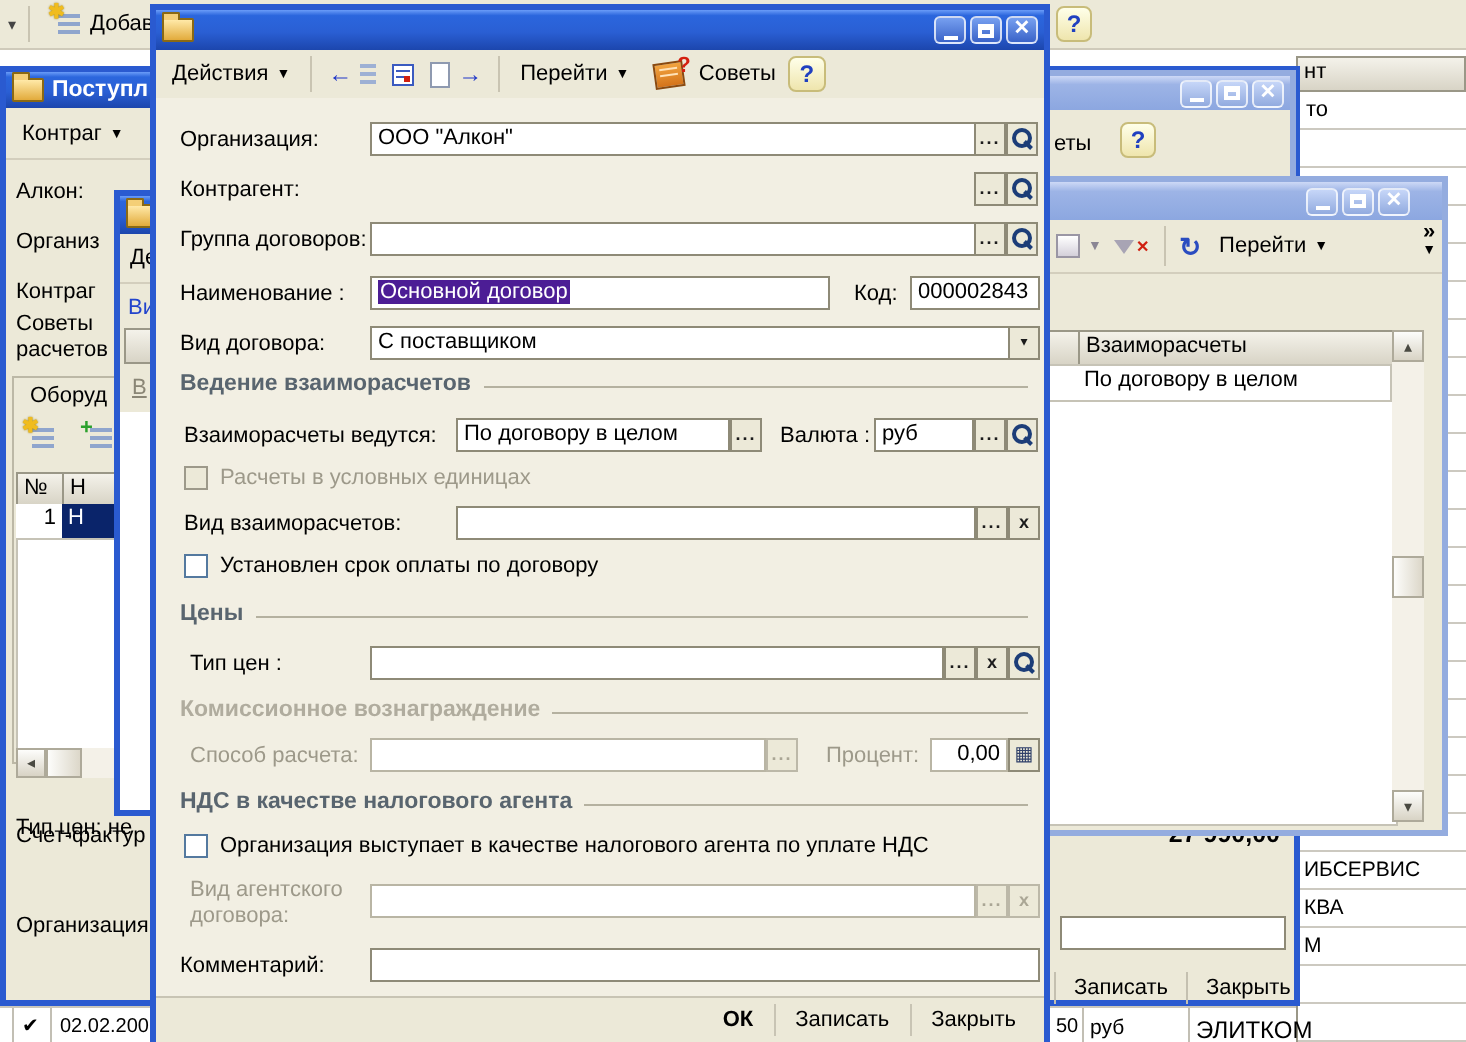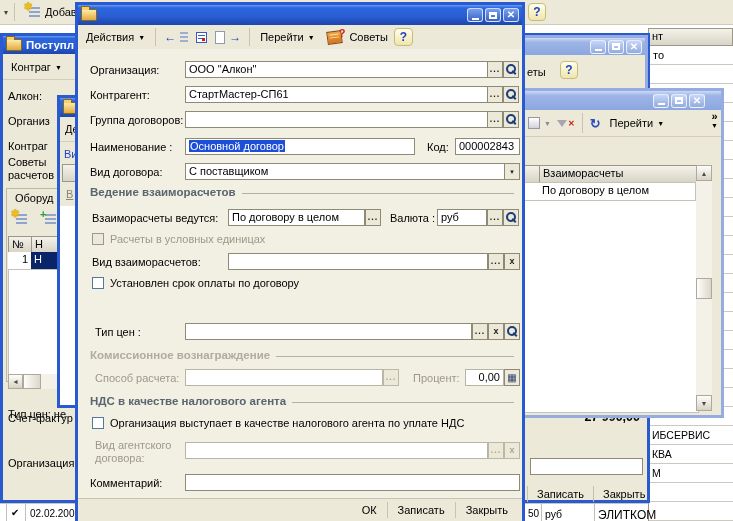--- a/index.html
+++ b/index.html
@@ -43,21 +43,21 @@
   .sq.dis{border-color:#bcb8a8;color:#aaa695}
   .dots{font-size:9px;letter-spacing:1px;font-weight:bold}
   .mag{position:relative;width:11px;height:11px}
   .mag::before{content:"";position:absolute;left:0;top:0;width:6px;height:6px;border:2px solid #1c3d78;border-radius:50%}
   .mag::after{content:"";position:absolute;left:7px;top:6px;width:2px;height:5px;background:#1c3d78;transform:rotate(-45deg)}
   .cb{position:absolute;width:12px;height:12px;box-sizing:border-box;background:#fff;border:1px solid #54799f}
   .cb.dis{background:#ece9d8;border-color:#9d998a}
   .sect{position:absolute;display:flex;align-items:center;gap:6px;font-weight:bold;font-size:11.5px;color:#59656f;white-space:nowrap}
   .sect::after{content:"";flex:1 0 20px;border-top:1px solid #b5b1a0;margin-top:2px}
   .sect.dis{color:#b0ac9e}
-  .selected{background:#1d4ed8;color:#fff;padding:0 1px}
+  .selected{background:#4c1d95;color:#fff;padding:0 1px}
   
   .th{position:absolute;box-sizing:border-box;background:linear-gradient(#f4f2ea,#d8d4c6);
       border:1px solid #9a9787;font-size:11px;padding:1px 3px;overflow:hidden;white-space:nowrap}
   .cell{position:absolute;box-sizing:border-box;background:#fff;border-right:1px solid #c6c3b6;
         border-bottom:1px solid #c6c3b6;font-size:11px;padding:1px 3px;overflow:hidden;white-space:nowrap}
   .selcell{background:#0a246a;color:#fff}
   .rows{background:repeating-linear-gradient(180deg,#fff 0px,#fff 18px,#ccc9c0 18px,#ccc9c0 19px)}
   .scrbtn{position:absolute;box-sizing:border-box;background:linear-gradient(#fdfdfb,#d8d3c5);
           border:1px solid #aeaa9a;color:#4a4a42;font-size:8px;display:flex;align-items:center;justify-content:center}
   .scrtrack{position:absolute;background:#f4f1e8}
@@ -301,21 +301,20 @@
     <div style="position:absolute;left:0;top:44px;right:0;height:449px;background:#f2efe3">
 
       <span class="lbl" style="left:12px;top:15px">Организация:</span>
       <div class="inp" style="left:107px;top:12px;width:303px"><span>ООО "Алкон"</span></div>
       <span class="sq dots" style="left:409px;top:12px">...</span>
       <span class="sq" style="left:425px;top:12px">
           <span class="mag"></span>
         </span>
 
       <span class="lbl" style="left:12px;top:40px">Контрагент:</span>
-      <div class="inp" style="left:107px;top:37px;width:303px"><span>СтартМастер-СП61</span></div>
       <span class="sq dots" style="left:409px;top:37px">...</span>
       <span class="sq" style="left:425px;top:37px">
           <span class="mag"></span>
         </span>
 
       <span class="lbl" style="left:12px;top:65px">Группа договоров:</span>
       <div class="inp" style="left:107px;top:62px;width:303px"><span></span></div>
       <span class="sq dots" style="left:409px;top:62px">...</span>
       <span class="sq" style="left:425px;top:62px">
           <span class="mag"></span>
@@ -348,20 +347,23 @@
       <span class="lbl dis-t" style="left:32px;top:184px">Расчеты в условных единицах</span>
 
       <span class="lbl" style="left:14px;top:207px">Вид взаиморасчетов:</span>
       <div class="inp" style="left:150px;top:204px;width:260px"><span></span></div>
       <span class="sq dots" style="left:410px;top:204px">...</span>
       <span class="sq" style="left:426px;top:204px;font-weight:bold">x</span>
 
       <span class="cb" style="left:14px;top:228px"></span>
       <span class="lbl" style="left:32px;top:228px">Установлен срок оплаты по договору</span>
 
+      <div class="sect" style="left:12px;top:252px;right:8px">
+          <span>Цены</span>
+        </div>
 
       <span class="lbl" style="left:17px;top:277px">Тип цен :</span>
       <div class="inp" style="left:107px;top:274px;width:287px"><span></span></div>
       <span class="sq dots" style="left:394px;top:274px">...</span>
       <span class="sq" style="left:410px;top:274px;font-weight:bold">x</span>
       <span class="sq" style="left:426px;top:274px">
           <span class="mag"></span>
         </span>
 
       <div class="sect dis" style="left:12px;top:300px;right:8px">
@@ -385,21 +387,21 @@
       <span class="lbl dis-t" style="left:17px;top:390px">Вид агентского</span>
       <span class="lbl dis-t" style="left:17px;top:403px">договора:</span>
       <div class="inp dis" style="left:107px;top:393px;width:303px"><span></span></div>
       <span class="sq dis dots" style="left:410px;top:393px">...</span>
       <span class="sq dis" style="left:426px;top:393px;font-weight:bold">x</span>
 
       <span class="lbl" style="left:12px;top:428px">Комментарий:</span>
       <div class="inp" style="left:107px;top:425px;width:335px"><span></span></div>
     </div>
     <div style="position:absolute;left:0;top:493px;right:0;height:26px;background:#ece9d8;border-top:1px solid #c8c4b4;display:flex;justify-content:flex-end;align-items:flex-start;padding:3px 4px 0 0;box-sizing:border-box">
-      <span class="flatbtn" style="font-weight:normal;padding:2px 10px">
+      <span class="flatbtn" style="font-weight:bold;padding:2px 10px">
           <span>ОК</span>
         </span>
       <span class="flatbtn" style="border-left:1px solid #c8c4b4;padding:2px 10px">
           <span>Записать</span>
         </span>
       <span class="flatbtn" style="border-left:1px solid #c8c4b4;padding:2px 10px">
           <span>Закрыть</span>
         </span>
     </div>
   </div>

